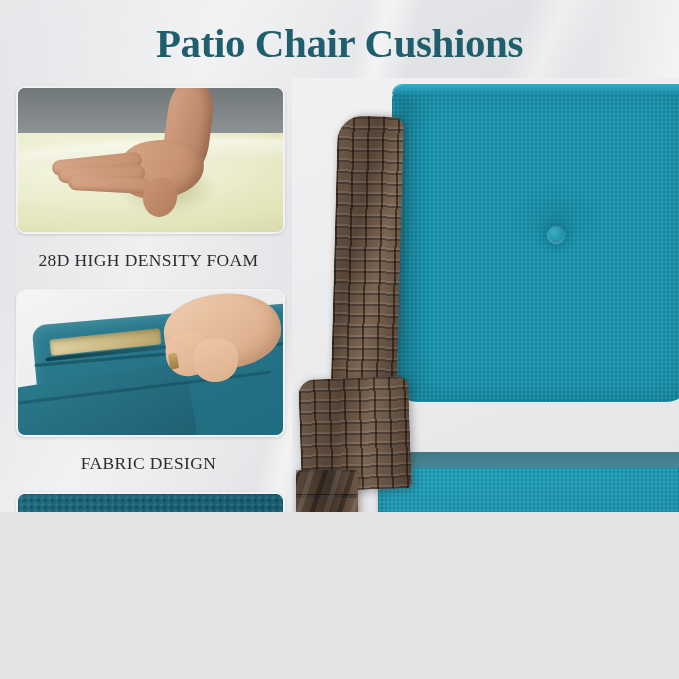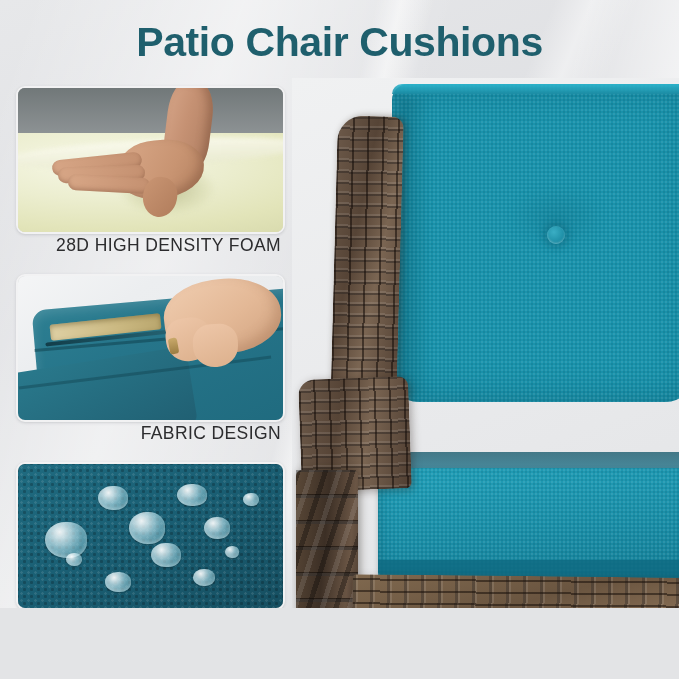--- a/index.html
+++ b/index.html
@@ -4,27 +4,28 @@
 <style>
   html,body{margin:0;padding:0;}
   body{
     width:679px;height:679px;
     font-family:"Liberation Sans", sans-serif;
     background:#e3e4e6;
     overflow:hidden;
   }
   .poster{
     position:relative;
-    width:679px;height:608px;
+    width:679px;height:512px;
     overflow:hidden;
     background:
       linear-gradient(103deg, rgba(255,255,255,0) 46%, rgba(255,255,255,.55) 49%, rgba(255,255,255,0) 53%),
       linear-gradient(112deg, rgba(255,255,255,0) 60%, rgba(255,255,255,.45) 64%, rgba(255,255,255,0) 69%),
       linear-gradient(125deg, rgba(190,193,197,0) 70%, rgba(186,190,195,.45) 76%, rgba(190,193,197,0) 82%),
       linear-gradient(160deg, #e7e8ea 0%, #dfe0e3 40%, #e4e5e7 70%, #dcdde0 100%);
+    font-family: Liberation Serif, serif;
   }
   
   .sheen{position:absolute;inset:0;pointer-events:none;}
   .sheen:before{
     content:"";position:absolute;left:-10%;top:-30%;width:60%;height:170%;
     background:linear-gradient(90deg, rgba(255,255,255,0) 0%, rgba(255,255,255,.5) 50%, rgba(255,255,255,0) 100%);
     transform:rotate(18deg);
   }
   .sheen:after{
     content:"";position:absolute;right:-20%;top:-10%;width:45%;height:140%;
@@ -50,25 +51,25 @@
   .card{
     position:relative;
     width:265px;height:144px;
     border-radius:9px;
     overflow:hidden;
     border:2px solid #f2f2f3;
     box-shadow:0 1px 3px rgba(90,95,105,.22);
     background:#cfd2d3;
   }
   .cap{
-    text-align:right;
+    text-align:center;
     font-size:17.5px;
     letter-spacing:.4px;
     color:#2c2c2e;
-    padding:1px 0 9px;
+    padding:16px 0 9px;
   }
 
   
   .foam-bg{position:absolute;inset:0;background:linear-gradient(#7e8486 0%, #8d9294 23%, #9aa09f 33%, #f2f2e0 36%, #ecedd2 44%, #e6e7c3 70%, #dfe0b8 100%);}
   .foam-top{position:absolute;left:0;top:0;width:100%;height:34%;background:linear-gradient(#717879,#8f9496);}
   .foam-body{position:absolute;left:0;top:31%;width:100%;height:69%;
     background:radial-gradient(120% 90% at 30% 30%, #f6f7e6 0%, #eceed0 40%, #e2e4b9 75%, #d8daad 100%);}
   .foam-dent{position:absolute;left:30%;top:44%;width:52%;height:52%;border-radius:50% 50% 45% 45%;
     background:radial-gradient(closest-side, rgba(178,180,130,.75), rgba(205,208,160,.25) 60%, rgba(0,0,0,0) 72%);
     filter:blur(2px);}

